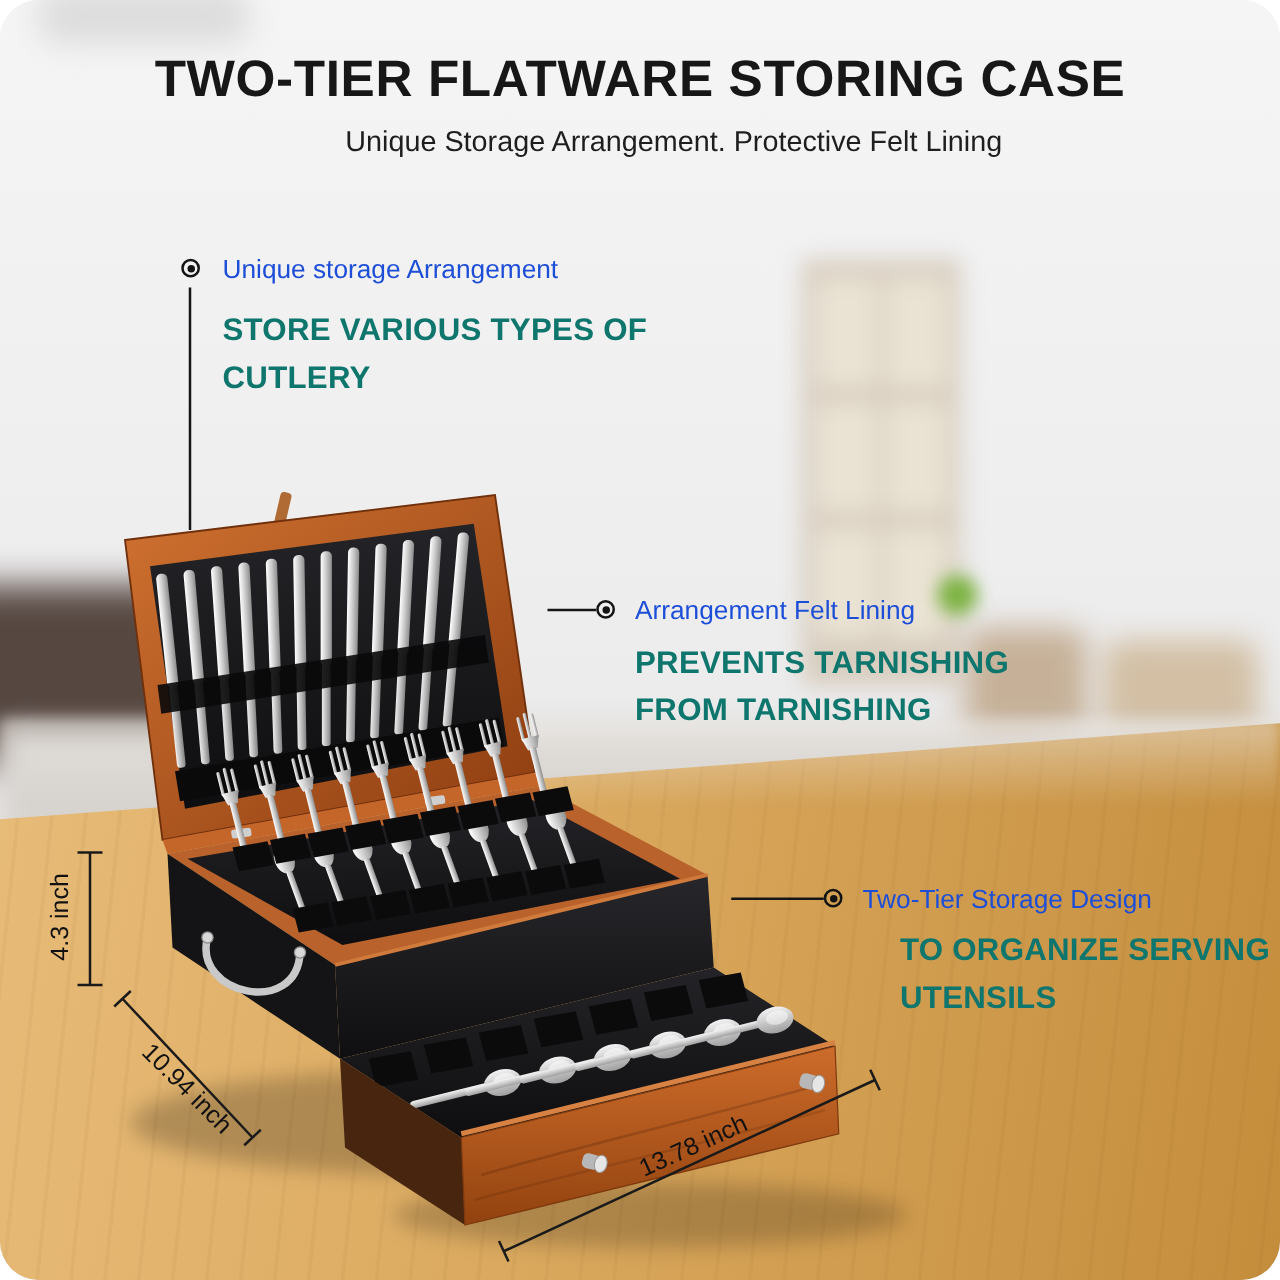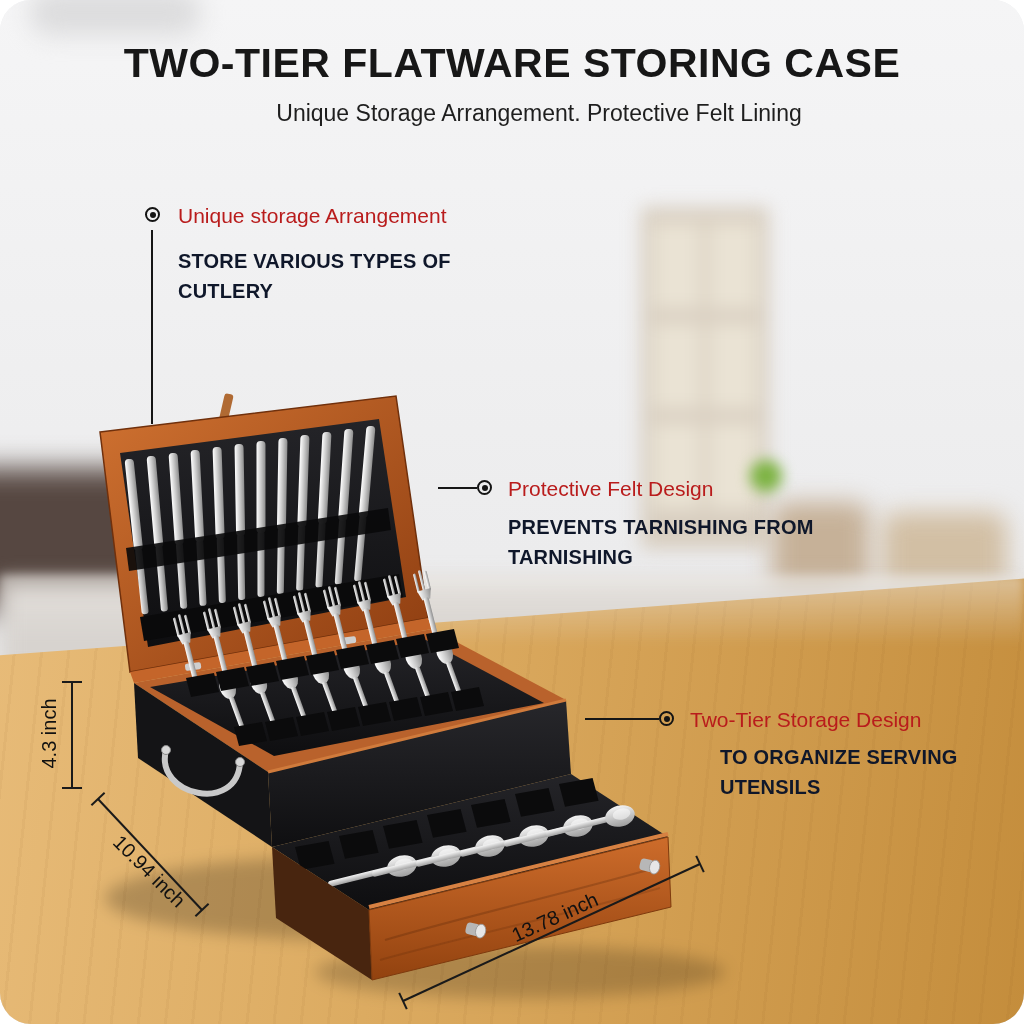--- a/index.html
+++ b/index.html
@@ -33,22 +33,22 @@
 
   
   .title { position:absolute; top:40px; left:0; width:100%; text-align:center;
            font-size:41px; font-weight:700; letter-spacing:0.5px; color:#171717; }
   .subtitle { position:absolute; top:100px; left:0; width:100%; text-align:center;
            font-size:23px; font-weight:400; color:#1e1e1e;margin-left:27px; }
 
   
   .marker { position:absolute; width:15px; height:15px; border:2.5px solid #141414; border-radius:50%; background:transparent; }
   .marker::after { content:""; position:absolute; left:50%; top:50%; width:6px; height:6px; margin:-3px 0 0 -3px; background:#141414; border-radius:50%; }
-  .clabel { position:absolute; font-size:21px; color:#b91c1c; white-space:nowrap; }
-  .cdetail { position:absolute; font-size:20px; font-weight:700; color:#0f172a; line-height:1.5; letter-spacing:0.2px; }
+  .clabel { position:absolute; font-size:21px; color:#1d4ed8; white-space:nowrap; }
+  .cdetail { position:absolute; font-size:25px; font-weight:700; color:#0f766e; line-height:1.5; letter-spacing:0.2px; }
   .cline { position:absolute; background:#161616; }
 
   
   .dimtext { position:absolute; font-size:20px; color:#111; text-align:center; white-space:nowrap; }
   .dim-h { left:10px; top:722px; width:78px; transform:rotate(-90deg); }
   .dim-d { left:84px; top:860px; width:130px; transform:rotate(45deg); }
   .dim-w { left:490px; top:906px; width:130px; transform:rotate(-24.5deg); }
 </style>
 </head>
 <body>
@@ -270,21 +270,21 @@
 
   <div>
     <span class="marker" style="left:145px; top:207px;"></span>
     <span class="clabel" style="left:178px; top:204px;">Unique storage Arrangement</span>
     <div class="cdetail" style="left:178px; top:246px; width:345px;">STORE VARIOUS TYPES OF CUTLERY</div>
     <div class="cline" style="left:151px; top:230px; width:2px; height:194px;"></div>
   </div>
 
   <div>
     <span class="marker" style="left:477px; top:480px;"></span>
-    <span class="clabel" style="left:508px; top:477px;">Protective Felt Design</span>
+    <span class="clabel" style="left:508px; top:477px;">Arrangement Felt Lining</span>
     <div class="cdetail" style="left:508px; top:512px; width:310px;">PREVENTS TARNISHING FROM TARNISHING</div>
     <div class="cline" style="left:438px; top:487px; width:39px; height:2px;"></div>
   </div>
 
   <div>
     <span class="marker" style="left:659px; top:711px;"></span>
     <span class="clabel" style="left:690px; top:708px;">Two-Tier Storage Design</span>
     <div class="cdetail" style="left:720px; top:742px; width:300px;">TO ORGANIZE SERVING UTENSILS</div>
     <div class="cline" style="left:585px; top:718px; width:74px; height:2px;"></div>
   </div>

